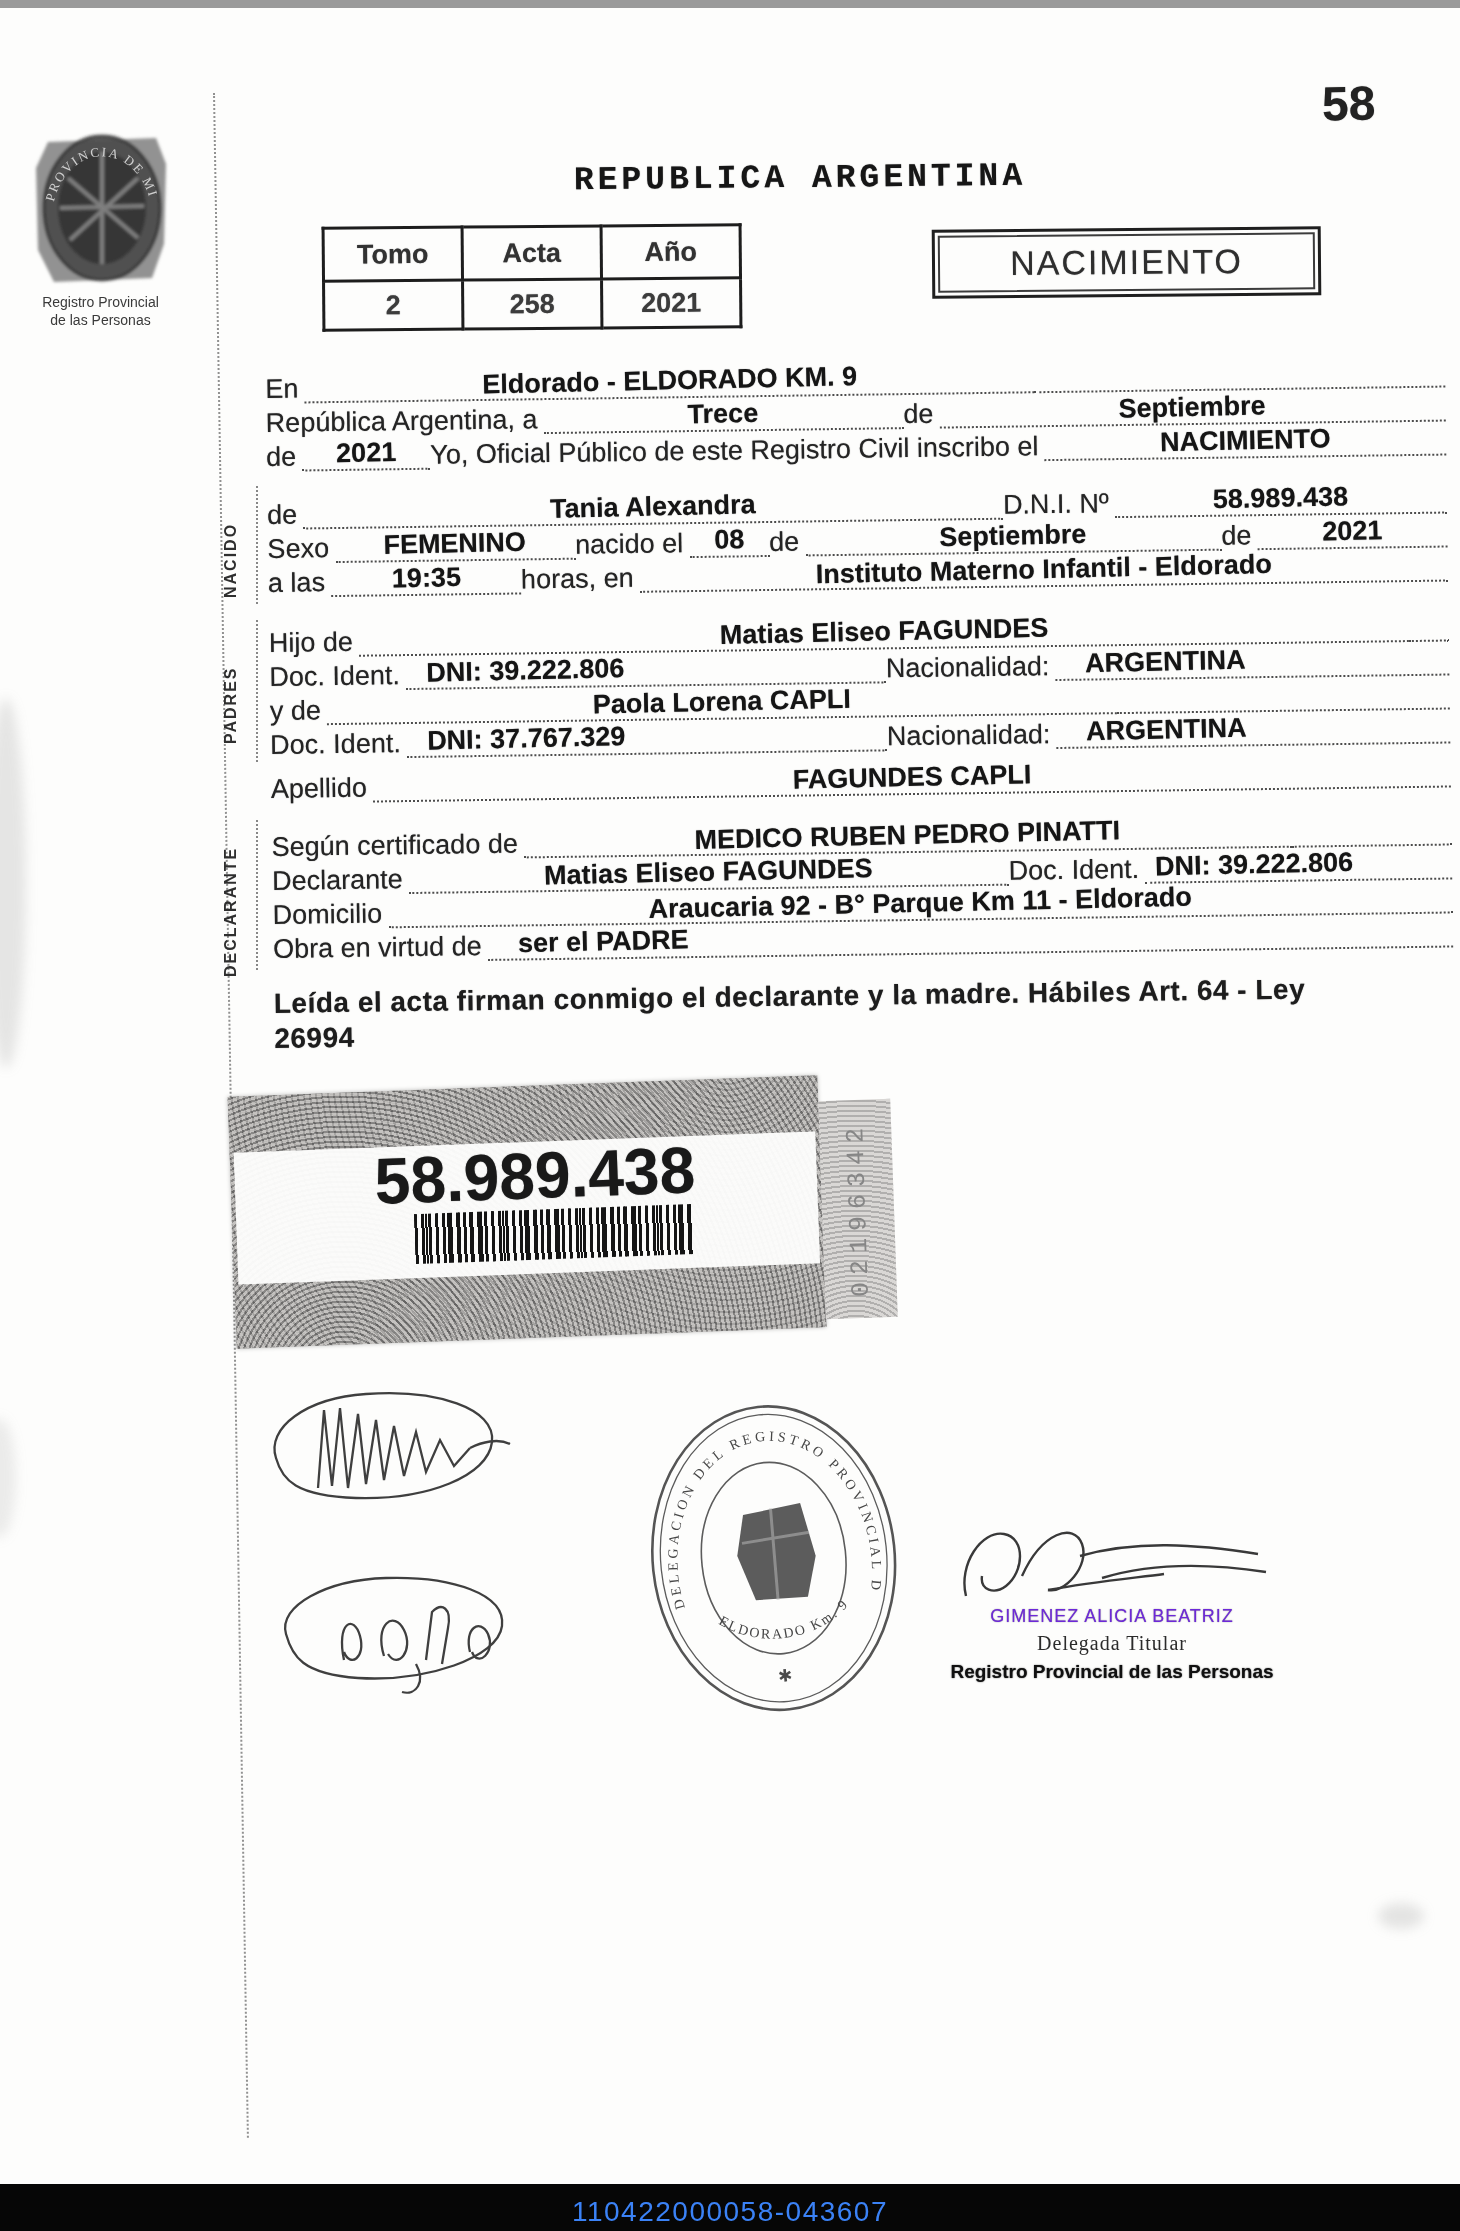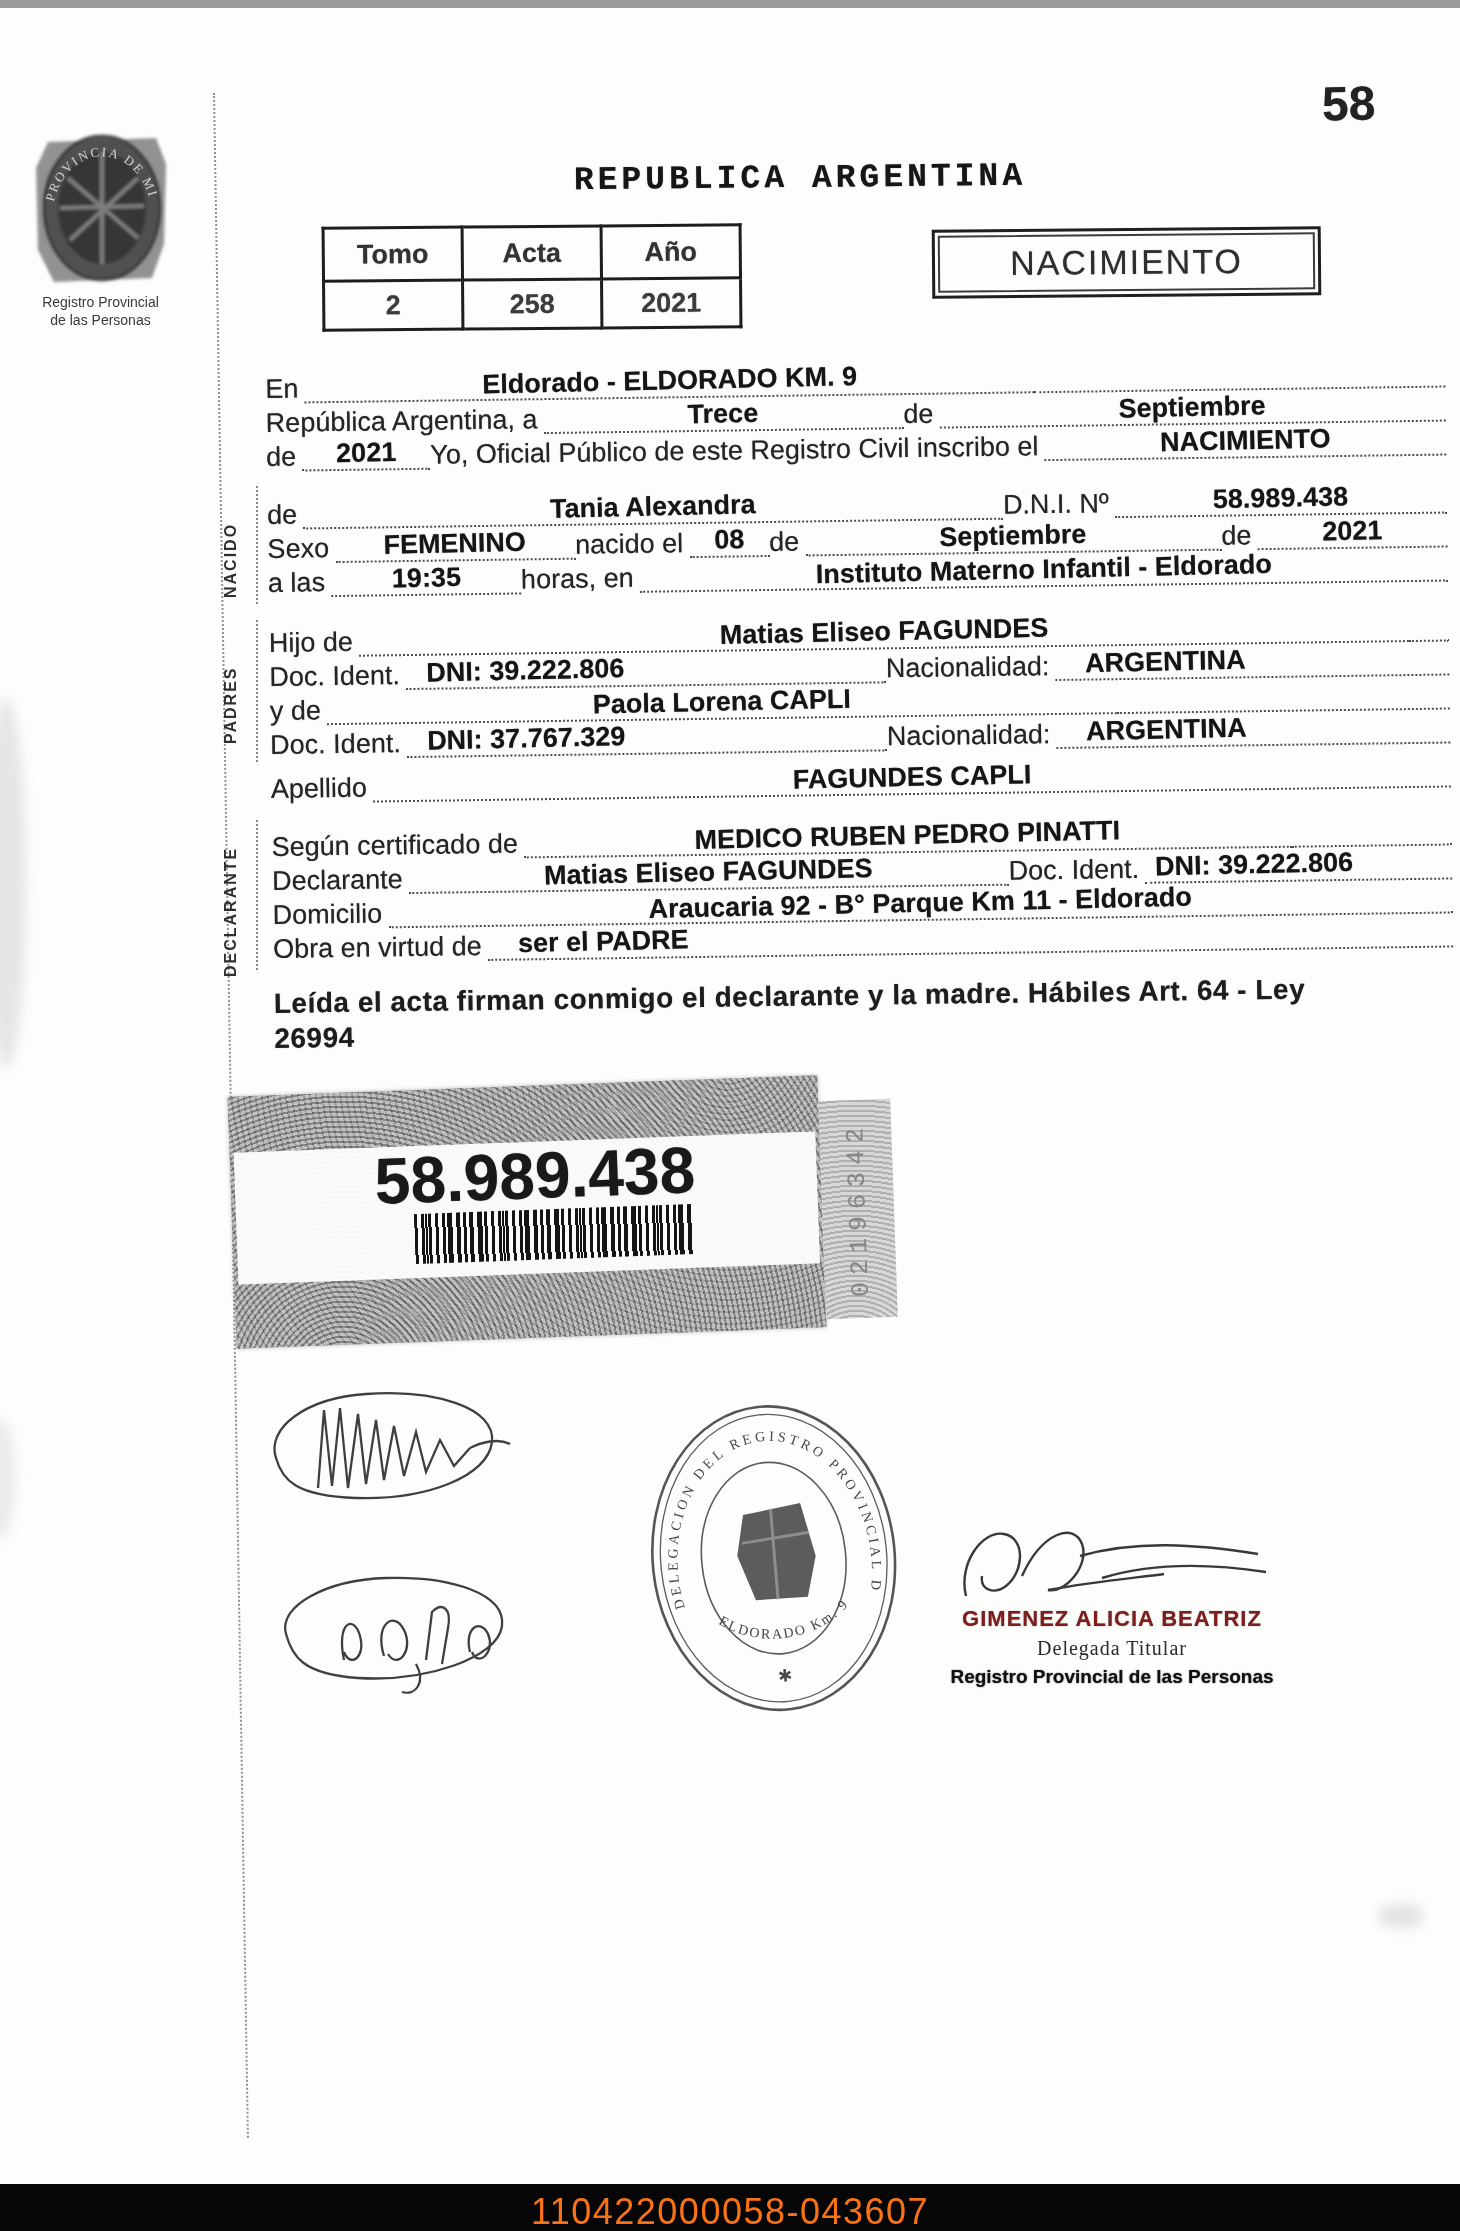--- a/index.html
+++ b/index.html
@@ -58,27 +58,27 @@
              repeating-linear-gradient(90deg,transparent 0 5px, rgba(255,255,255,.85) 5px 7px, transparent 7px 23px);}
   .serial-strip{position:absolute;left:822px;top:1092px;width:72px;height:218px;transform:rotate(-2deg);
            background-color:#d6d4d2;
            background-image:repeating-radial-gradient(circle at 40% 120%, rgba(90,90,90,.3) 0 2px, rgba(225,223,220,.3) 2px 5px);
            display:flex;align-items:center;justify-content:center;}
   .serial-strip span{writing-mode:vertical-rl;transform:rotate(180deg);
            font-family:"Liberation Mono",monospace;font-size:25px;letter-spacing:7px;color:#868686;}
   
   .sig{position:absolute;}
   .official{position:absolute;left:944px;top:1598px;width:336px;text-align:center;}
-  .official .name{font-size:22px;font-weight:bold;letter-spacing:1px;color:#7f1d1d;text-shadow:0 0 1.2px rgba(0,0,0,.5);}
+  .official .name{font-size:18px;font-weight:normal;letter-spacing:1px;color:#6d28d9;text-shadow:0 0 1.2px rgba(0,0,0,.5);}
   .official .title{font-family:"Liberation Serif",serif;font-size:20px;color:#2b2b2b;margin-top:5px;letter-spacing:1px;}
   .official .org{font-size:19px;font-weight:bold;color:#101010;margin-top:6px;text-shadow:0 0 1.5px rgba(0,0,0,.7);}
   
   .footer-bar{position:absolute;left:0;top:2176px;width:1460px;height:55px;background:#060606;
               display:flex;align-items:center;justify-content:center;}
-  .footer-bar span{color:#f97316;font-size:36px;letter-spacing:1.5px;}
+  .footer-bar span{color:#3b82f6;font-size:28px;letter-spacing:1.5px;}
 </style>
 </head>
 <body>
 
 <div class="page">
 
   <div class="fold-line"></div>
   <div class="smudge" style="left:-14px;top:690px;width:40px;height:370px;background:rgba(120,120,120,.18);"></div>
   <div class="smudge" style="left:-18px;top:1410px;width:34px;height:120px;background:rgba(130,130,130,.14);"></div>
   <div class="smudge" style="left:1378px;top:1895px;width:46px;height:26px;background:rgba(140,140,140,.22);"></div>

